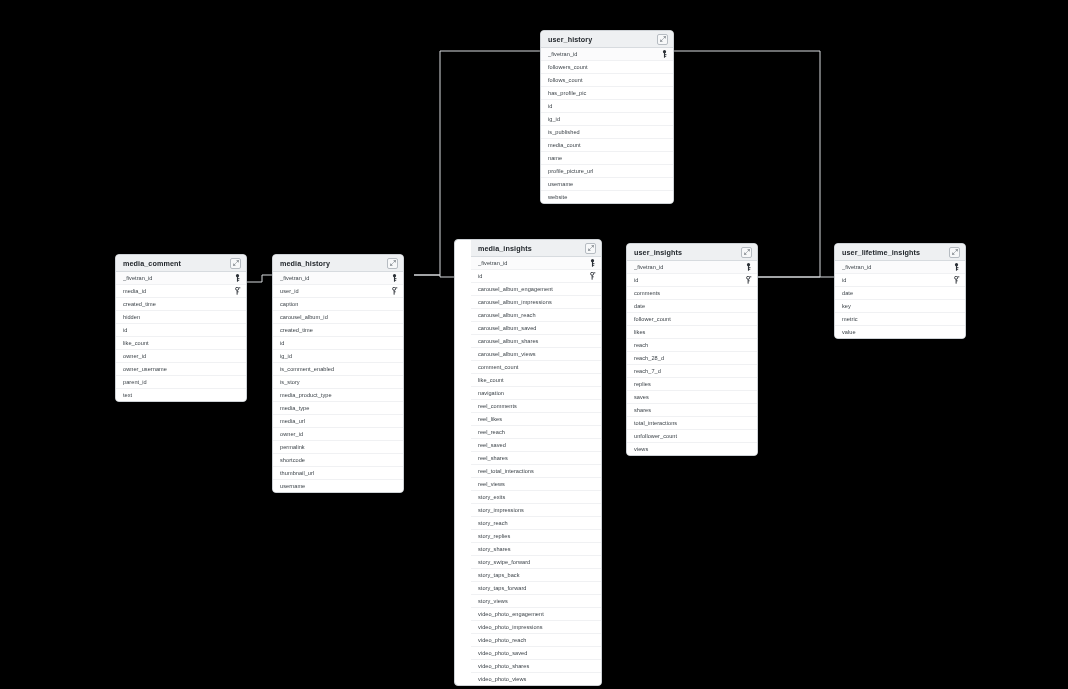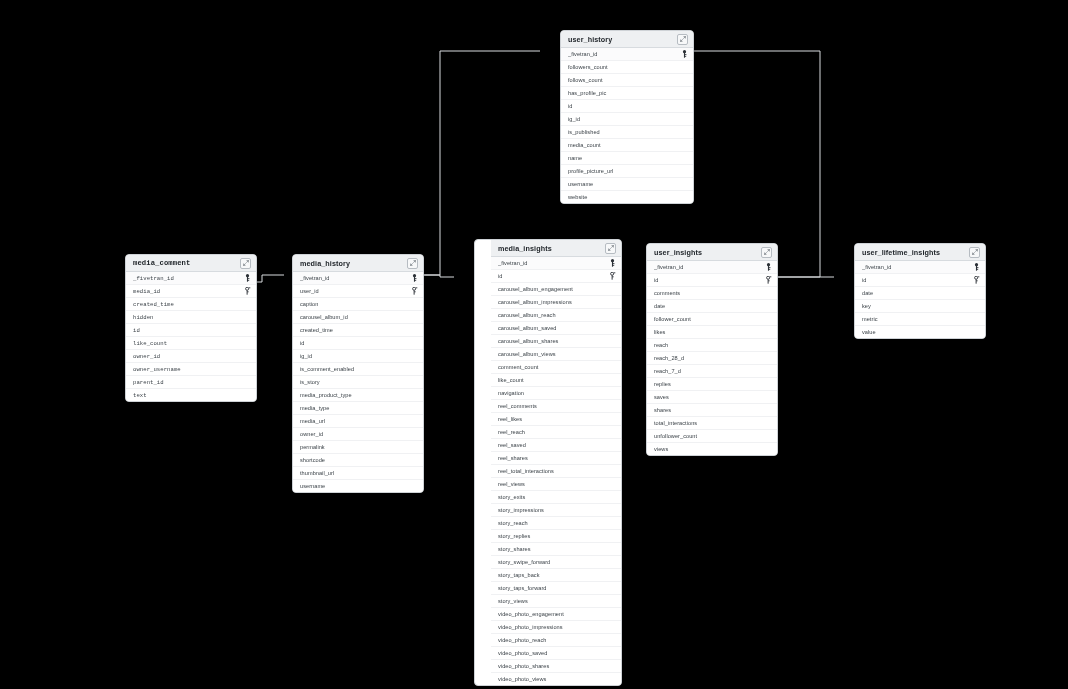--- a/index.html
+++ b/index.html
@@ -1,21 +1,21 @@
 <!DOCTYPE html>
 <html><head>
 <meta charset="utf-8">
 <style>
   html,body{margin:0;padding:0;background:#000;}
   body{width:1068px;height:689px;position:relative;overflow:hidden;
        font-family:"Liberation Sans","DejaVu Sans",sans-serif;}
   #canvas{position:absolute;inset:0;}
   svg#links{position:absolute;left:0;top:0;width:1068px;height:689px;}
   .table-node{position:absolute;background:#ffffff;border:1px solid #ced2d6;
-       border-radius:4px;box-shadow:0 1px 2px rgba(0,0,0,.35);overflow:hidden;margin-left:20px;}
+       border-radius:4px;box-shadow:0 1px 2px rgba(0,0,0,.35);overflow:hidden;}
   .tbl-header{display:flex;align-items:center;justify-content:space-between;
        background:#eef0f2;border-bottom:1px solid #d7dbdf;height:16px;
        padding:0 5px 0 7px;}
   .tbl-title{font-size:7.2px;font-weight:bold;color:#1c2126;letter-spacing:.1px;
        white-space:nowrap;}
   .hdr-btn{width:9px;height:9px;border:1px solid #b6bcc2;border-radius:2px;
        background:#f7f8f9;display:flex;align-items:center;justify-content:center;}
   .hdr-btn svg{display:block;}
   .row{display:flex;align-items:center;justify-content:space-between;
        height:12px;padding:0 5px 0 7px;border-bottom:1px solid #f0f1f3;
@@ -30,21 +30,21 @@
 <body>
 
 <div id="canvas">
   <svg id="links" viewBox="0 0 1068 689" xmlns="http://www.w3.org/2000/svg">
       <path d="M 235 282 L 262 282 L 262 275 L 284 275" fill="none" stroke="#d8dbde" stroke-width="1"></path>
       <path d="M 414 275 L 440 275 L 440 277 L 454 277" fill="none" stroke="#d8dbde" stroke-width="1"></path>
       <path d="M 414 275 L 440 275 L 440 51 L 540 51" fill="none" stroke="#d8dbde" stroke-width="1"></path>
       <path d="M 672 51 L 820 51 L 820 277 L 756 277" fill="none" stroke="#d8dbde" stroke-width="1"></path>
       <path d="M 756 277 L 834 277" fill="none" stroke="#d8dbde" stroke-width="1"></path>
     </svg>
-<div class="table-node" style="left: 105px; top: 254px; width: 130px; font-family: Liberation Mono, monospace;">
+<div class="table-node" style="left: 115px; top: 254px; width: 130px;">
       <div class="tbl-header">
         <span class="tbl-title">media_comment</span>
         <span class="hdr-btn">
           <svg width="6" height="6" viewBox="0 0 10 10">
             <path d="M1 6.5 L1 9 L3.5 9 M9 3.5 L9 1 L6.5 1 M1 9 L4 6 M9 1 L6 4" stroke="#6b7278" stroke-width="1.1" fill="none" stroke-linecap="round"></path>
           </svg>
         </span>
       </div>
       <div class="row pk">
         <span class="col-name">_fivetran_id</span>

